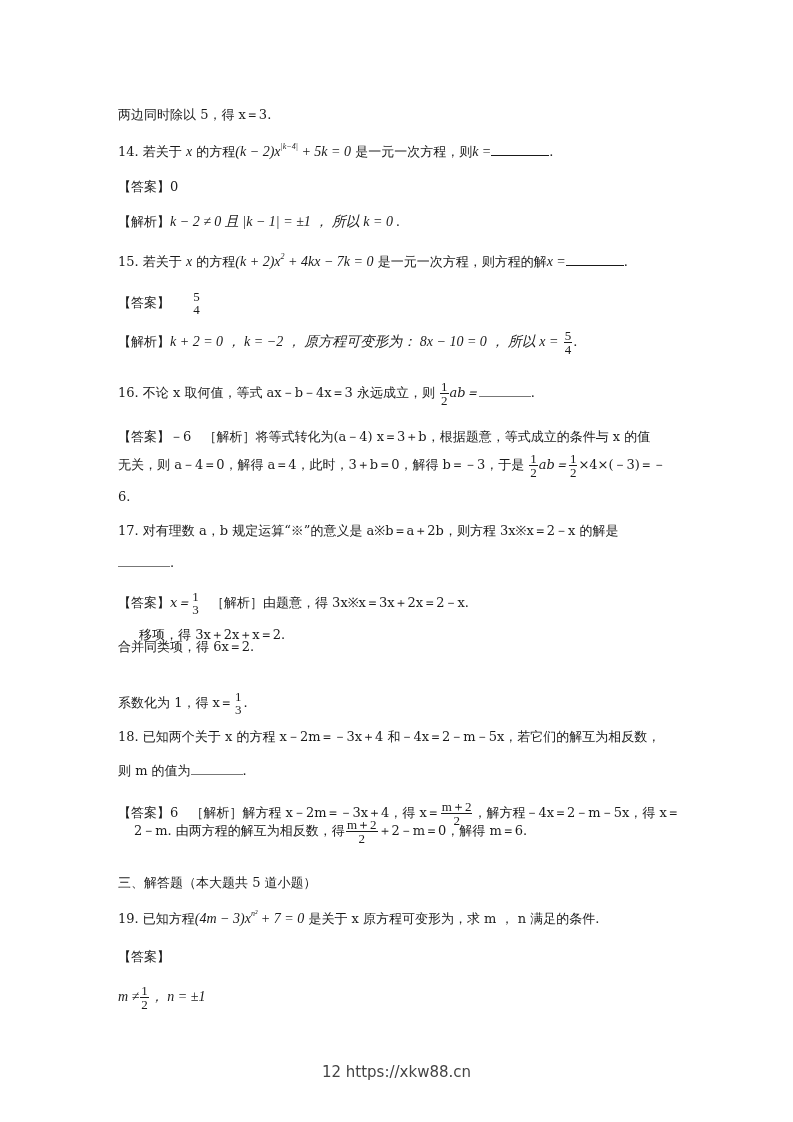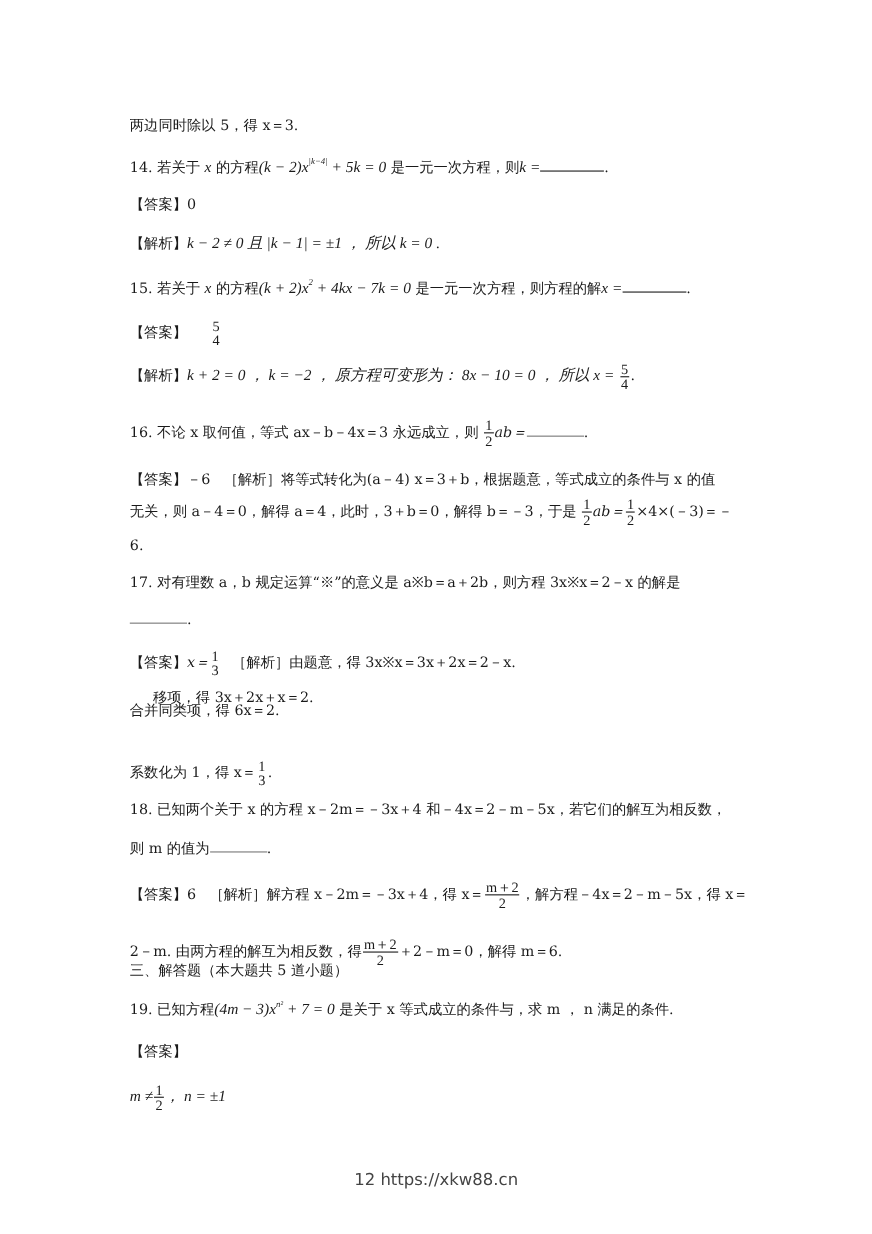--- a/index.html
+++ b/index.html
@@ -88,30 +88,30 @@
   <span>18.</span>
   <span>已知两个关于 x 的方程 x－2m＝－3x＋4 和－4x＝2－m－5x，若它们的解互为相反数，</span>
 </div>
 <div class="line" style="top:762px;">
   <span>则 m 的值为</span><span class="blank thin" style="width:52px;"></span><span>.</span>
 </div>
 <div class="line" style="top:800px;">
   <span>【答案】</span><span>6</span>
   <span style="margin-left:8px;">［解析］</span><span>解方程 x－2m＝－3x＋4，得 x＝</span><span class="frac"><span class="num">m＋2</span><span>2</span></span><span>，解方程－4x＝2－m－5x，得 x＝</span>
 </div>
-<div class="line" style="top:852px;">
+<div class="line" style="top:818px;margin-left:16px;">
   <span>2－m. 由两方程的解互为相反数，得</span><span class="frac"><span class="num">m＋2</span><span>2</span></span><span>＋2－m＝0，解得 m＝6.</span>
 </div>
 
 <div class="line" style="top:874px;">三、解答题（本大题共 5 道小题）</div>
 
 <div class="line" style="top:910px;">
   <span>19.</span>
   <span>已知方程</span><span class="m i"><span>(4m − 3)x</span><sup>n²</sup><span> + 7 = 0</span></span>
-  <span>是关于 x 等式成立的条件与，求 m ， n 满足的条件.</span>
+  <span>是关于 x 原方程可变形为，求 m ， n 满足的条件.</span>
 </div>
 <div class="line" style="top:948px;">
   <span>【答案】</span>
 </div>
 <div class="line" style="top:984px;">
   <span class="m i">m ≠</span><span class="frac"><span class="num">1</span><span>2</span></span><span class="m i">，  n = ±1</span>
 </div>
 
 <div class="footer">12 https://xkw88.cn</div>
 

